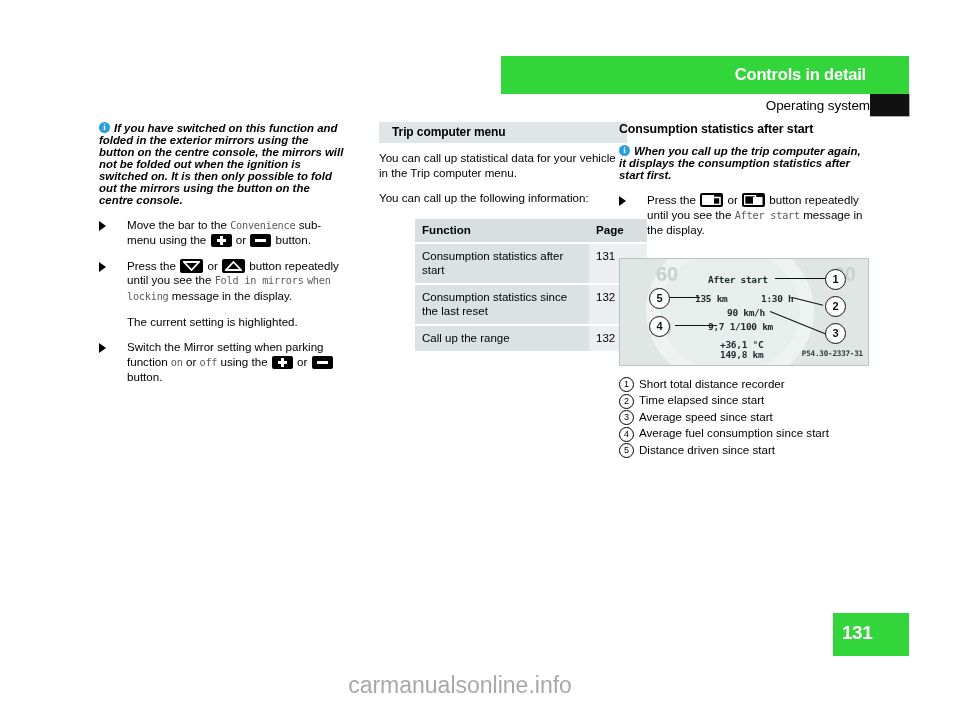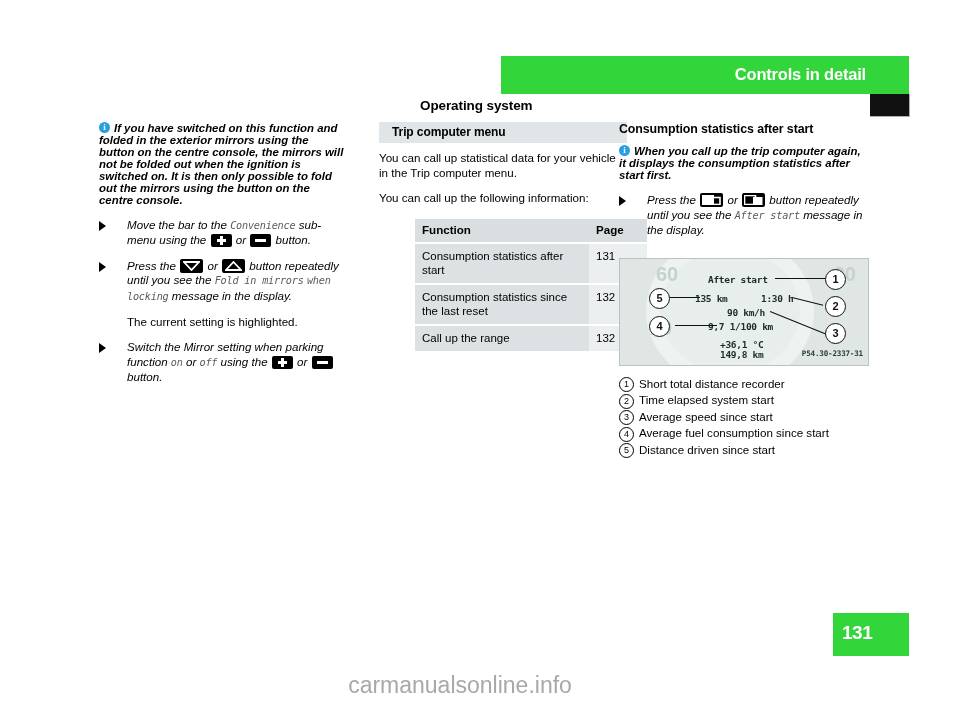--- a/index.html
+++ b/index.html
@@ -33,23 +33,23 @@
     font-weight: bold;
     color: #ffffff;
     letter-spacing: -0.2px;
     white-space: nowrap;
   }
   #subheader {
     position: absolute;
     left: 420px;
     top: 98px;
     width: 450px;
-    text-align: left;
+    text-align: right;
     font-size: 13.5px;
-    font-weight: bold;
+    font-weight: normal;
     color: #000;
     letter-spacing: -0.1px;
   }
   #black-tab {
     position: absolute;
     left: 870px;
     top: 94px;
     width: 39px;
     height: 22px;
     background: #111111;
@@ -99,21 +99,20 @@
     font-size: 9px;
     color: #ffffff;
     line-height: 12px;
   }
 
   
   .step {
     position: relative;
     padding-left: 28px;
     margin: 0 0 11px 0;
-    font-style: italic;
   }
   .step .tri {
     position: absolute;
     left: 0;
     top: 3px;
     width: 0; height: 0;
     border-left: 7px solid #000;
     border-top: 5px solid transparent;
     border-bottom: 5px solid transparent;
   }
@@ -485,21 +484,21 @@
     <div class="partno">P54.30-2337-31</div>
   </div>
 
   <div class="legend">
     <div class="legend-row">
       <span class="legend-num">1</span>
       <span>Short total distance recorder</span>
     </div>
     <div class="legend-row">
       <span class="legend-num">2</span>
-      <span>Time elapsed system start</span>
+      <span>Time elapsed since start</span>
     </div>
     <div class="legend-row">
       <span class="legend-num">3</span>
       <span>Average speed since start</span>
     </div>
     <div class="legend-row">
       <span class="legend-num">4</span>
       <span>Average fuel consumption since start</span>
     </div>
     <div class="legend-row">

